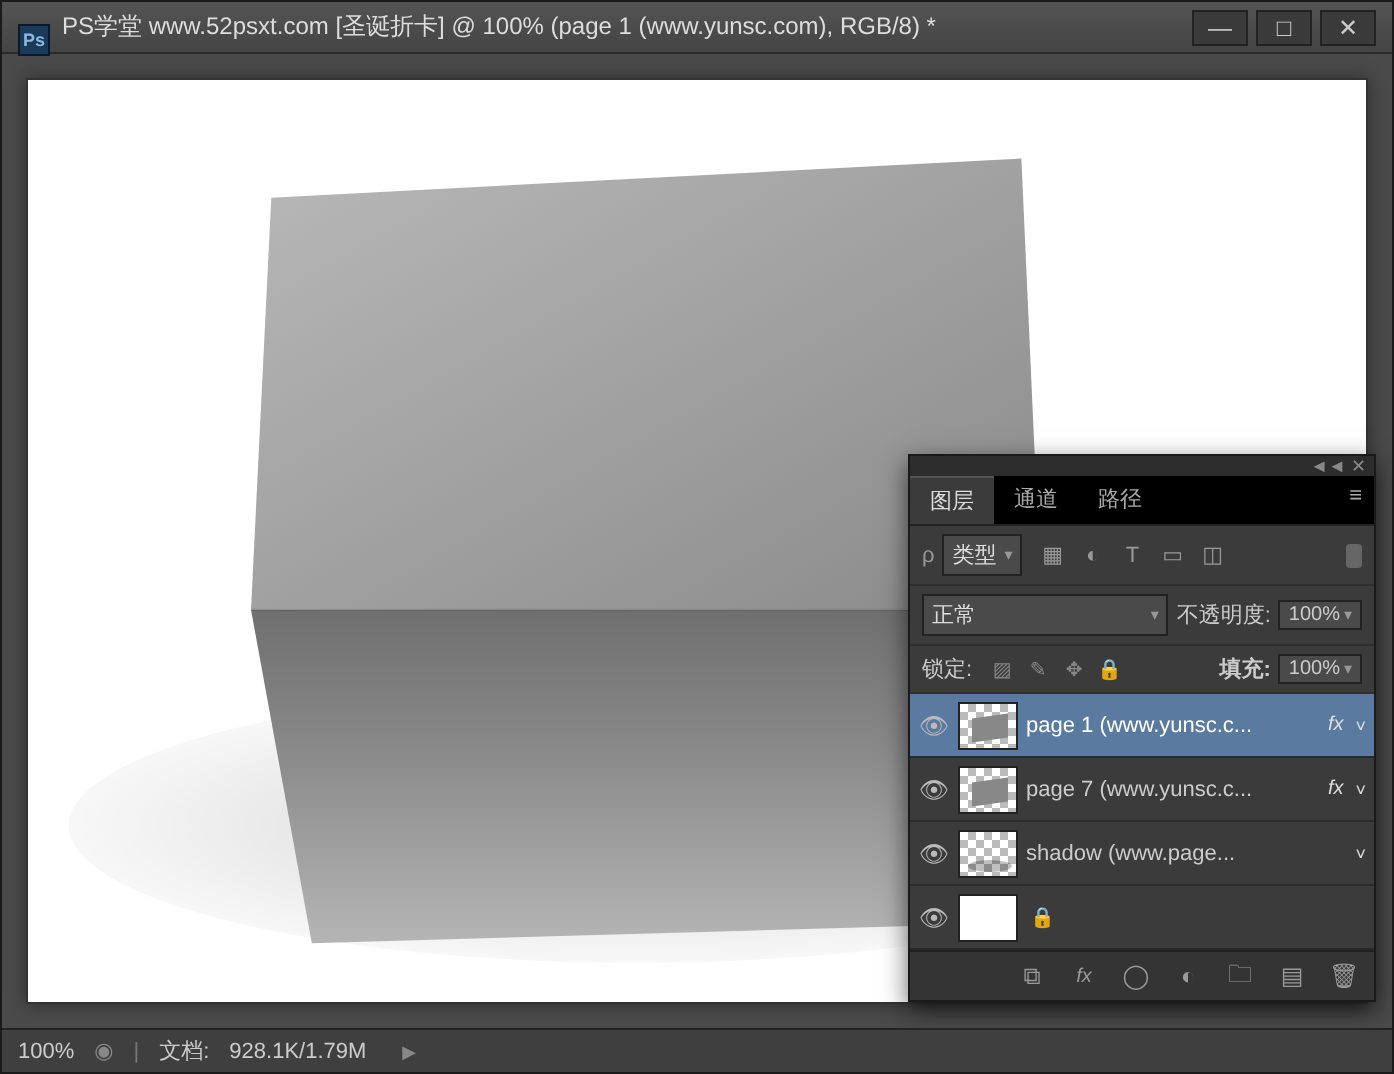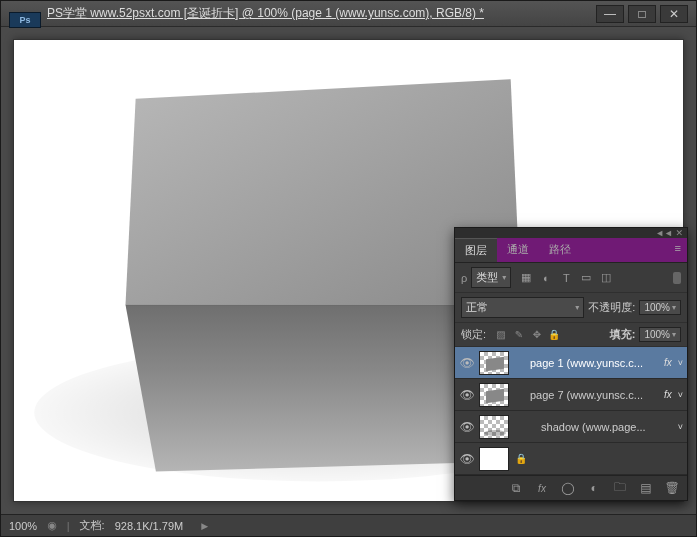--- a/index.html
+++ b/index.html
@@ -1,37 +1,37 @@
 <!DOCTYPE html>
 <html><head>
 <meta charset="utf-8">
 <style>
 * { margin: 0; padding: 0; box-sizing: border-box; font-family: Arial, "Microsoft YaHei", sans-serif; }
 body { background: #2a2a2a; width: 697px; height: 537px; overflow: hidden; }
 
 .app { width: 697px; height: 537px; background: #4a4a4a; border: 1px solid #1a1a1a; display: flex; flex-direction: column; }
 
 .titlebar { height: 26px; background: linear-gradient(#545454,#444); display: flex; align-items: center; padding: 0 8px; color: #ddd; font-size: 12px; border-bottom: 1px solid #2a2a2a; }
-.titlebar .ps-icon { width: 32px; height: 16px; background: #1a3a5a; color: #8db8e0; font-size: 9px; font-weight: bold; display: flex; align-items: center; justify-content: center; margin-right: 6px; border:1px solid #0a1a2a;margin-top:12px; }
-.titlebar .title { flex: 1; white-space: nowrap; overflow: hidden; text-decoration: underline; }
+.titlebar .ps-icon { width: 16px; height: 16px; background: #1a3a5a; color: #8db8e0; font-size: 9px; font-weight: bold; display: flex; align-items: center; justify-content: center; margin-right: 6px; border:1px solid #0a1a2a;margin-top:12px; }
+.titlebar .title { flex: 1; white-space: nowrap; overflow: hidden; }
 .win-controls { display: flex; gap: 0; }
 .win-btn { width: 28px; height: 18px; background: #3a3a3a; border: 1px solid #222; color: #ccc; display: flex; align-items: center; justify-content: center; font-size: 12px; margin-left:4px; cursor:pointer;}
 
 .canvas-wrap { position: relative; flex: 1; overflow: hidden; }
 .canvas { position: absolute; left: 12px; top: 12px; right: 12px; bottom: 34px; background: #fff; border: 1px solid #333; box-shadow: 0 0 8px rgba(0,0,0,.4); }
 .canvas svg { width:100%; height:100%; }
 
 .statusbar { height: 22px; background: #3f3f3f; border-top: 1px solid #222; display: flex; align-items: center; color: #ccc; font-size: 11px; padding: 0 8px; gap: 10px; position:absolute; bottom:0; left:0; right:0;}
 .statusbar .sep { color: #777; }
 .arrows { margin-left: 8px; display:flex; gap:4px;}
 .arrows span { color:#888; font-size:9px;}
 
 .layers-panel { position: absolute; right: 8px; top: 200px; width: 234px; background: #3b3b3b; border: 1px solid #1a1a1a; box-shadow: 0 4px 12px rgba(0,0,0,.6); color: #ccc; font-size: 11px; }
 .panel-top { height:10px; background:#2d2d2d; display:flex; align-items:center; justify-content:flex-end; padding:0 4px; color:#888; font-size:9px;}
-.panel-tabs { display: flex; background: #701a75; border-bottom: 1px solid #222; }
+.panel-tabs { display: flex; background: #000000; border-bottom: 1px solid #222; }
 .panel-tab { padding: 4px 10px; cursor: pointer; color: #aaa; }
 .panel-tab.active { background: #3b3b3b; color: #ddd; border-top: 1px solid #555; }
 .panel-menu { margin-left: auto; padding: 4px 6px; color:#aaa; cursor:pointer;}
 
 .panel-row { display: flex; align-items: center; padding: 4px 6px; gap: 4px; border-bottom: 1px solid #2f2f2f; }
 .dropdown { background: #4a4a4a; border: 1px solid #222; padding: 2px 4px; display: flex; align-items: center; gap: 2px; color: #ddd; font-size: 11px; cursor:pointer; }
 .dropdown .caret { font-size: 8px; color: #999; margin-left:2px; }
 .filter-icons { display: flex; gap: 6px; margin-left: 4px; }
 .filter-icons span { width: 14px; height: 14px; display: flex; align-items: center; justify-content: center; color: #999; font-size: 11px; cursor:pointer;}
 .pct-box { background: #4a4a4a; border: 1px solid #222; padding: 1px 4px; font-size: 10px; display:flex; align-items:center; gap:2px;}
@@ -41,21 +41,21 @@
 
 .layer-list { max-height: 160px; }
 .layer-row { display: flex; align-items: center; height: 32px; border-bottom: 1px solid #2a2a2a; padding: 0 4px; gap: 4px; cursor:pointer;}
 .layer-row.selected { background: #5a7aa0; color: #fff; }
 .eye { width: 16px; text-align: center; color: #bbb; font-size: 12px; cursor:pointer;}
 .thumb { width: 30px; height: 24px; background: #fff; border: 1px solid #222; position: relative; }
 .thumb.checker { background: repeating-conic-gradient(#bbb 0 25%, #fff 0 50%) 0 0/8px 8px; }
 .thumb .mini-card { position:absolute; left:6px; top:6px; width:18px; height:12px; background:#888; transform:skewY(-8deg);}
 .thumb .mini-shadow { position:absolute; left:4px; top:14px; width:22px; height:6px; background:rgba(0,0,0,.25); border-radius:50%;}
 .thumb.white { background:#fff;}
-.layer-name { flex: 1; white-space: nowrap; overflow: hidden; text-overflow: ellipsis; font-size: 11px; text-align: center; }
+.layer-name { flex: 1; white-space: nowrap; overflow: hidden; text-overflow: ellipsis; font-size: 11px; }
 .fx { font-style: italic; font-size: 10px; color: #ddd; margin-right:2px;}
 .chev { font-size: 9px; color: #ddd; }
 .lock-small { font-size:10px; color:#bbb; margin-left:2px;}
 
 .panel-bottom { display: flex; align-items: center; justify-content: flex-end; gap: 8px; padding: 4px 6px; background: #343434; border-top: 1px solid #222; }
 .panel-bottom span { width: 18px; height: 16px; display: flex; align-items: center; justify-content: center; color: #999; font-size: 12px; cursor:pointer;}
 </style>
 </head>
 <body>
 

